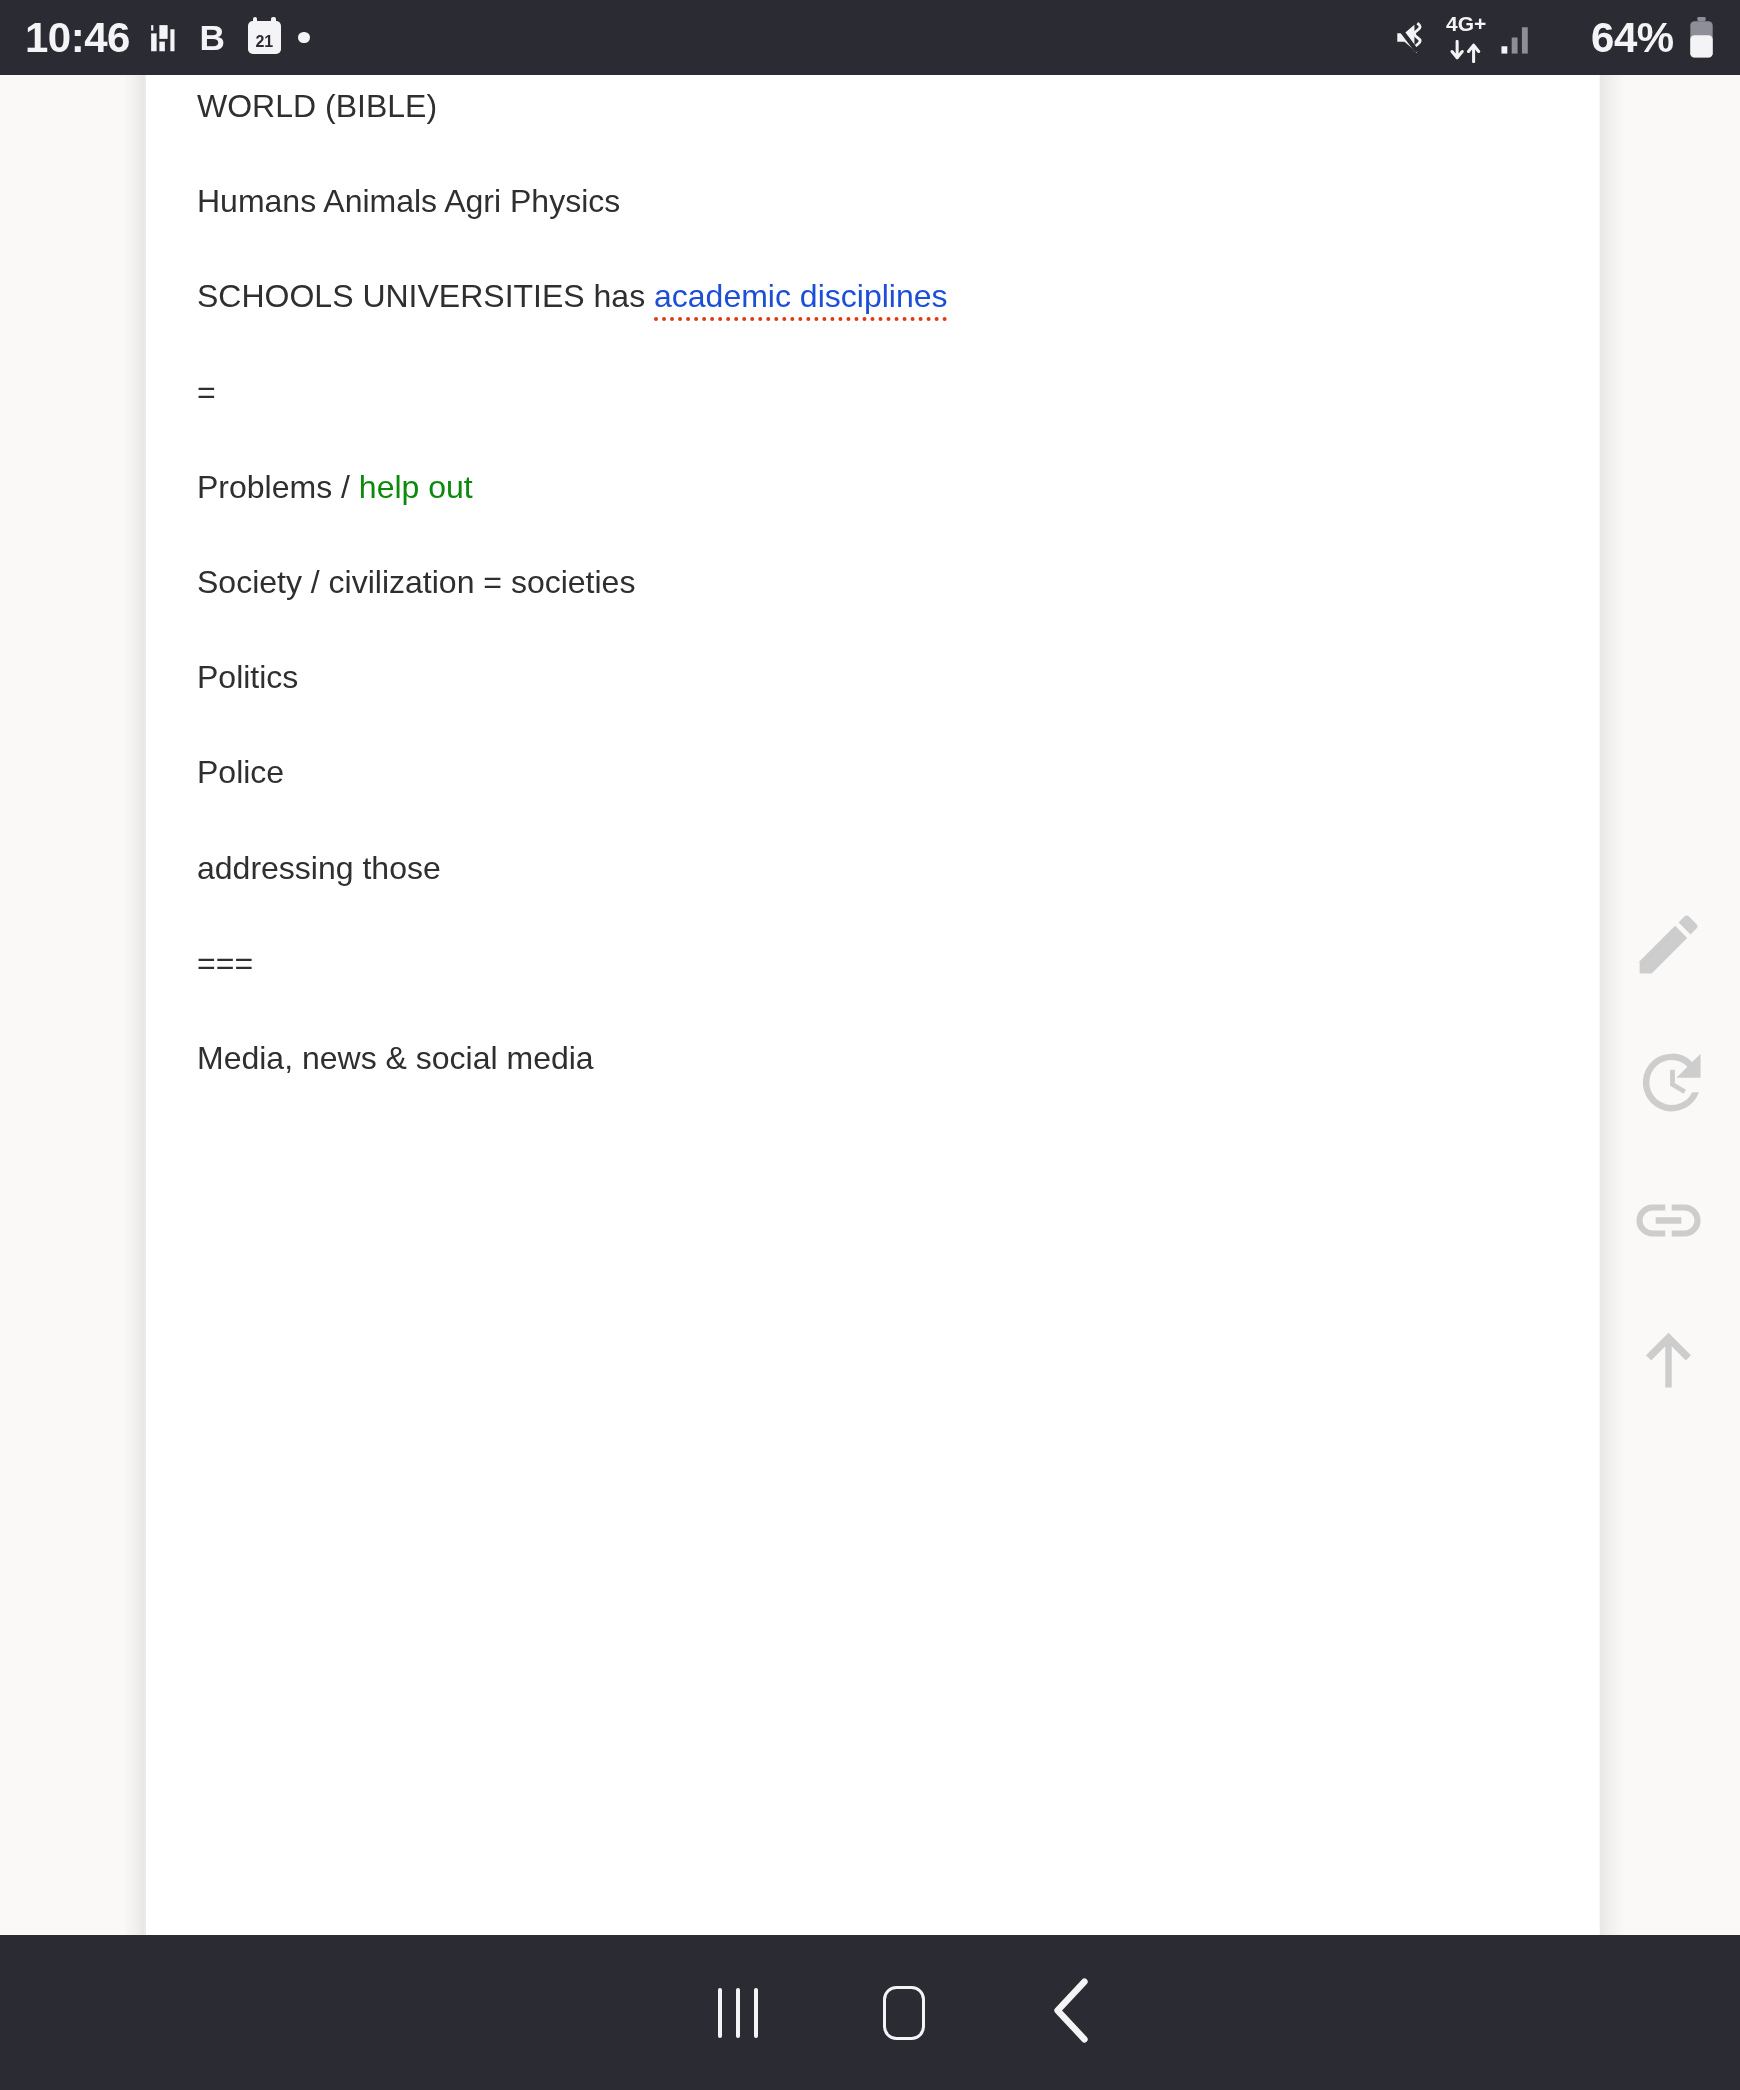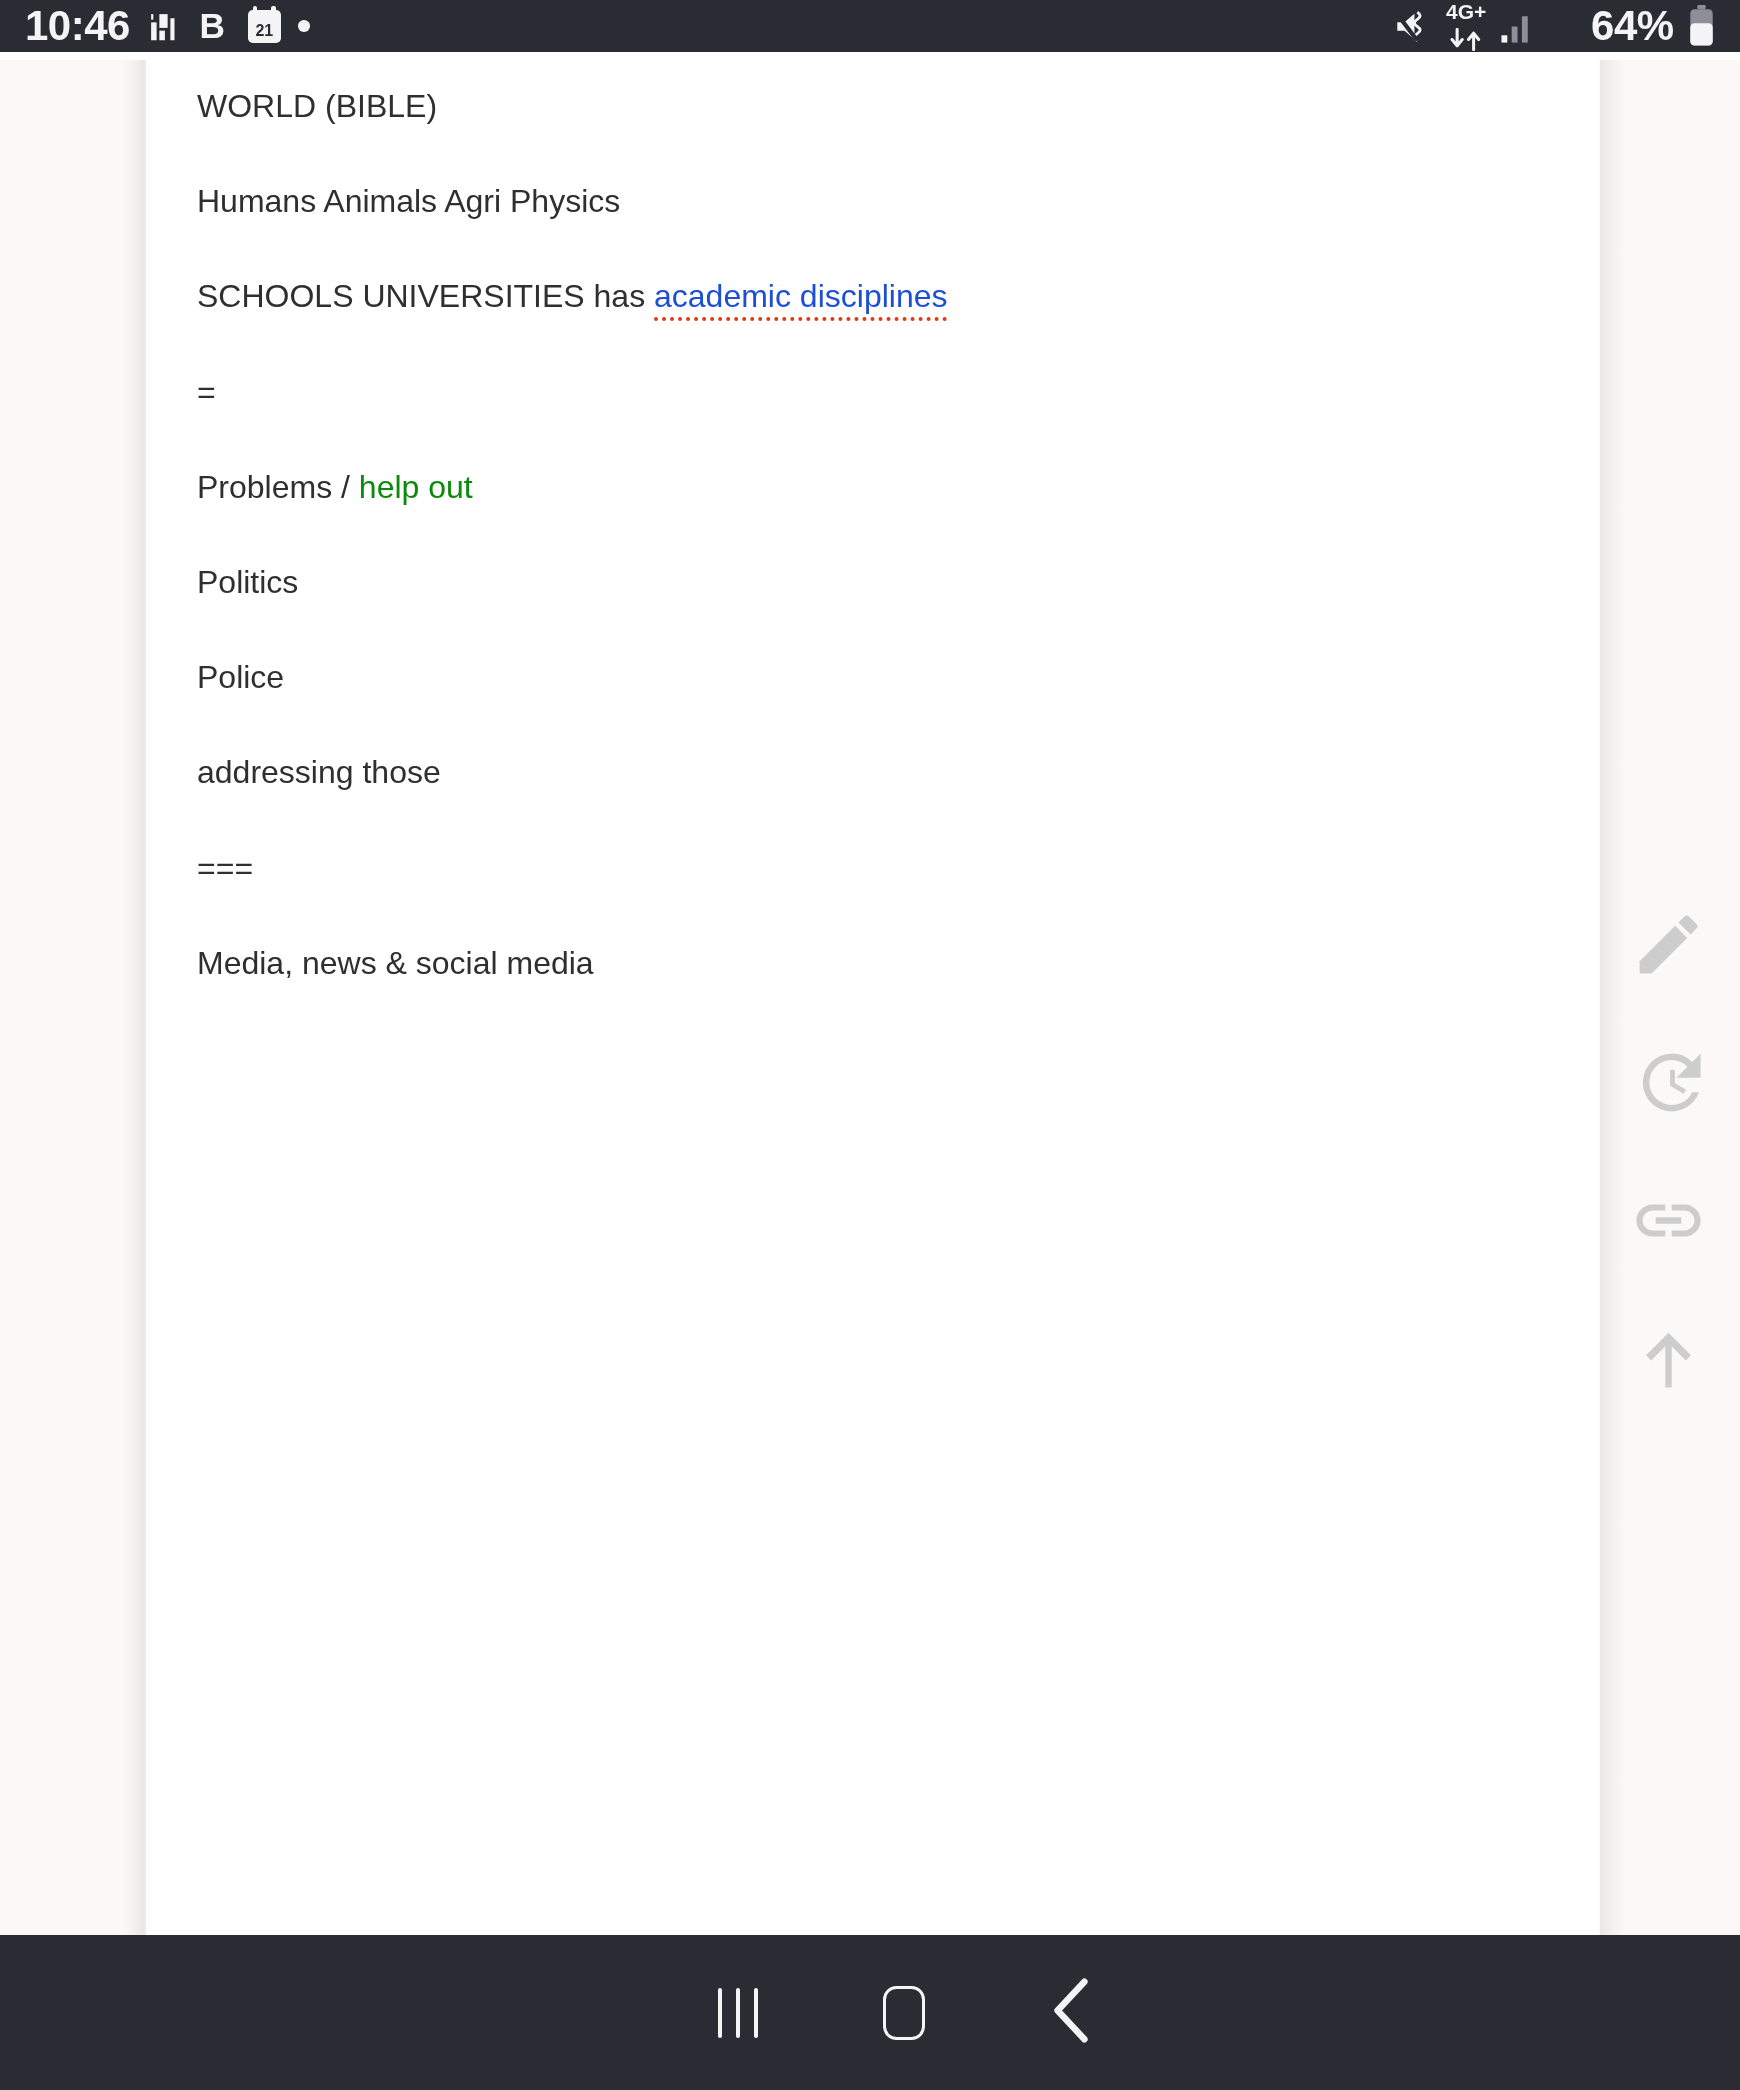--- a/index.html
+++ b/index.html
@@ -20,21 +20,21 @@
     width: 1741px;
     height: 2090px;
     background: #ffffff;
   }
 
   
   .status-bar {
     position: absolute;
     top: 0; left: 0;
     width: 1741px;
-    height: 52px;
+    height: 75px;
     background: #2b2b33;
     display: flex;
     align-items: center;
     justify-content: space-between;
     padding: 0 25px;
     box-sizing: border-box;
     z-index: 40;
   }
   .status-left {
     display: flex;
@@ -329,20 +329,21 @@
     <p class="note-line">WORLD (BIBLE)</p>
 
     <p class="note-line">Humans Animals Agri Physics</p>
 
     <p class="note-line"><span>SCHOOLS UNIVERSITIES has </span><span class="spell-error">academic disciplines</span></p>
 
     <p class="note-line sym-line">=</p>
 
     <p class="note-line"><span>Problems / </span><span class="green-text">help out</span></p>
 
+    <p class="note-line">Society / civilization = societies</p>
 
     <p class="note-line">Politics</p>
 
     <p class="note-line">Police</p>
 
     <p class="note-line">addressing those</p>
 
 
     <p class="note-line sym-line">===</p>
 

